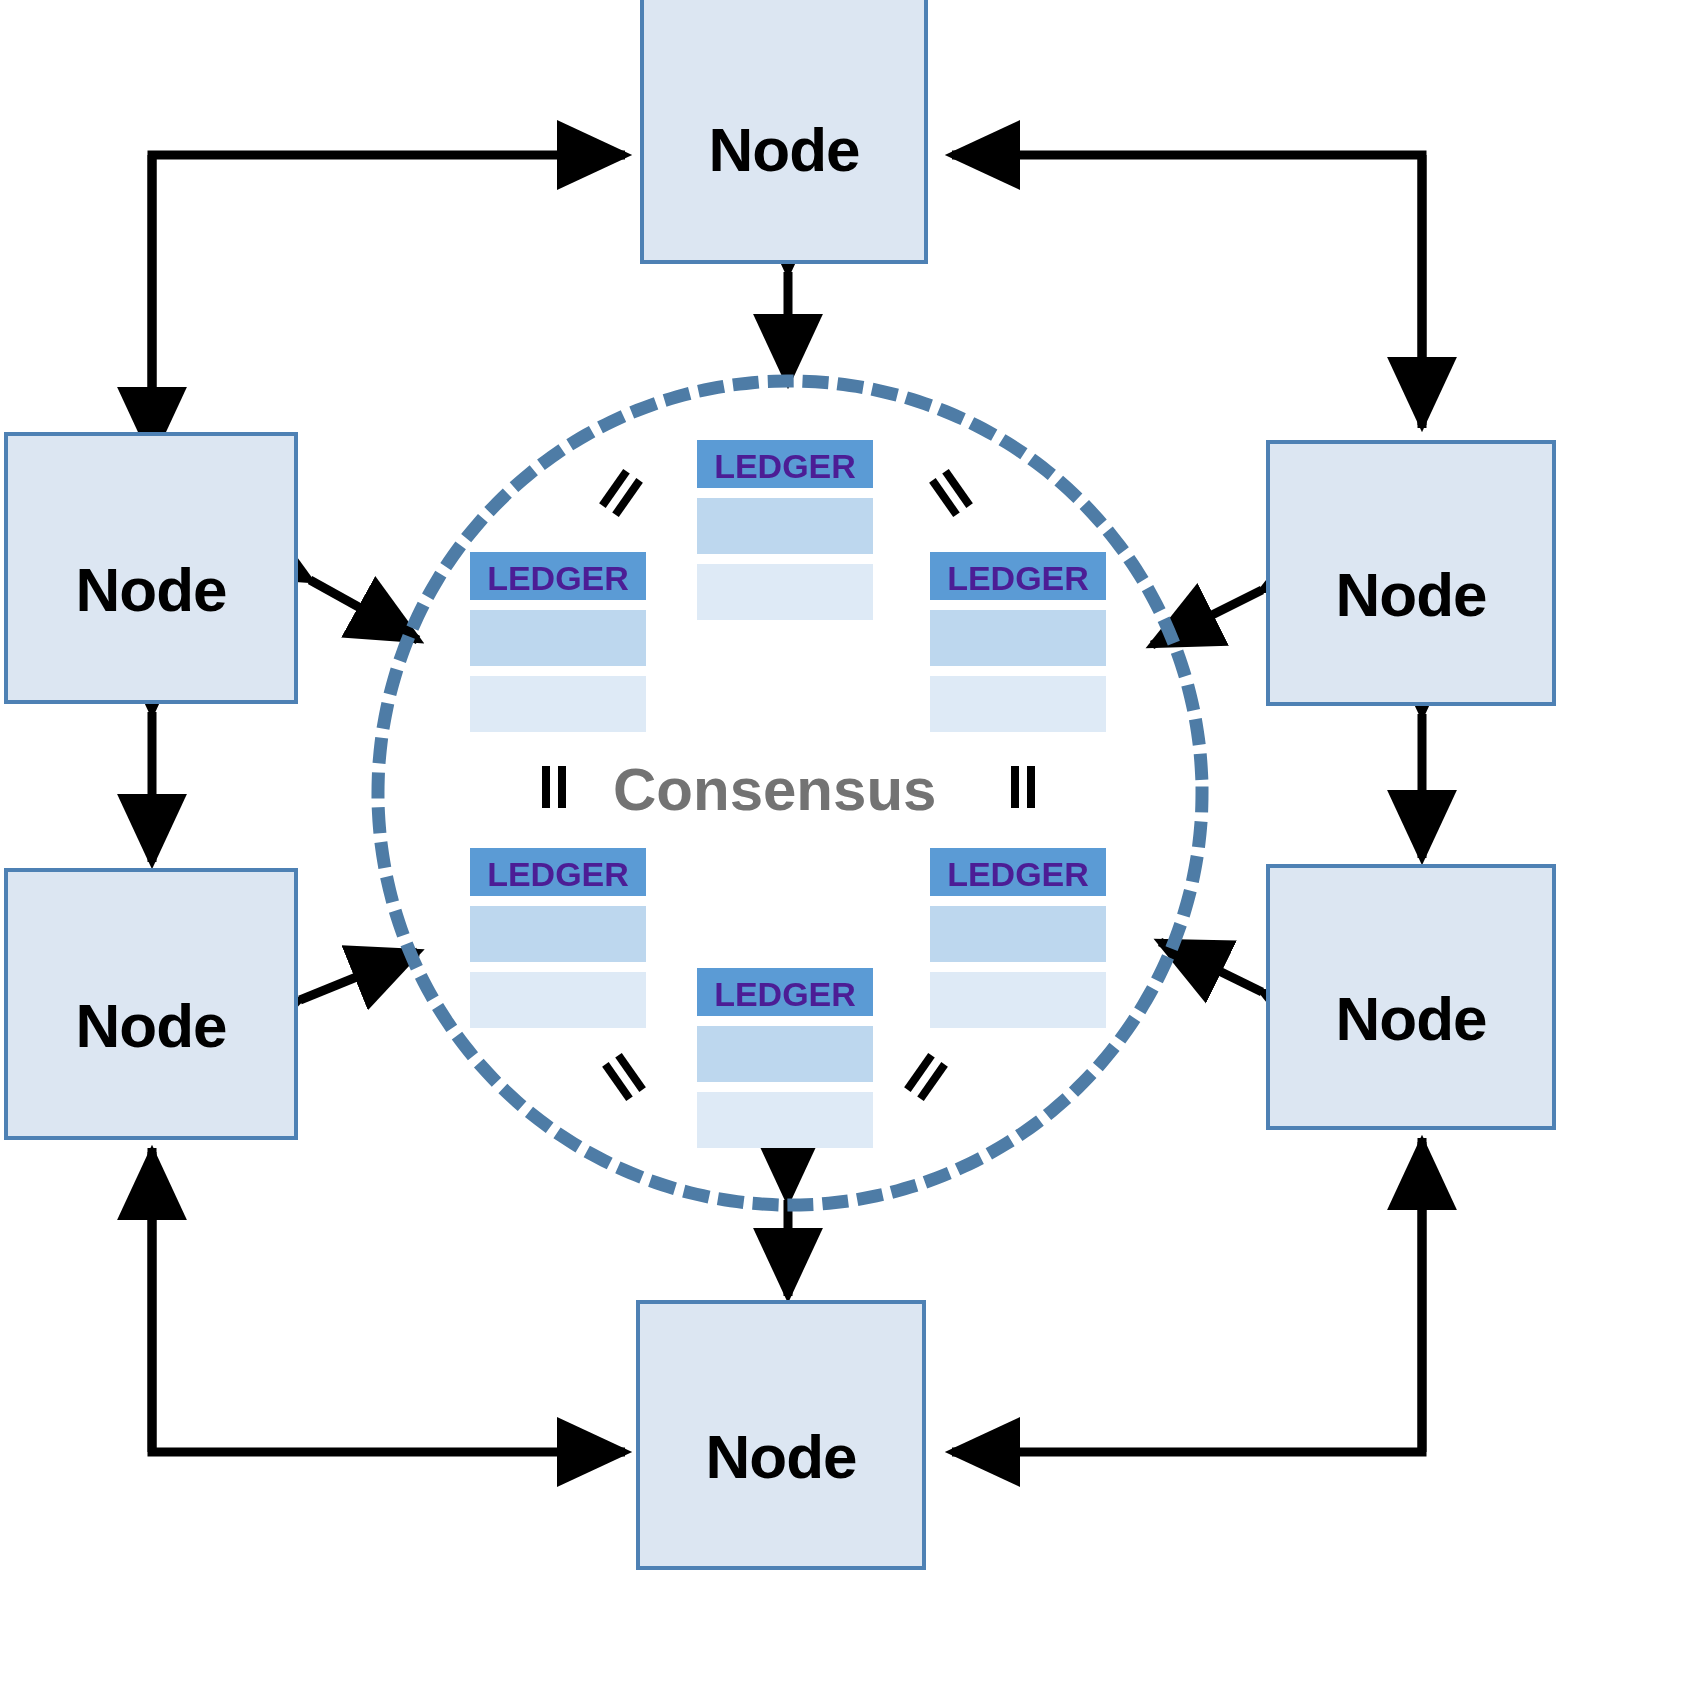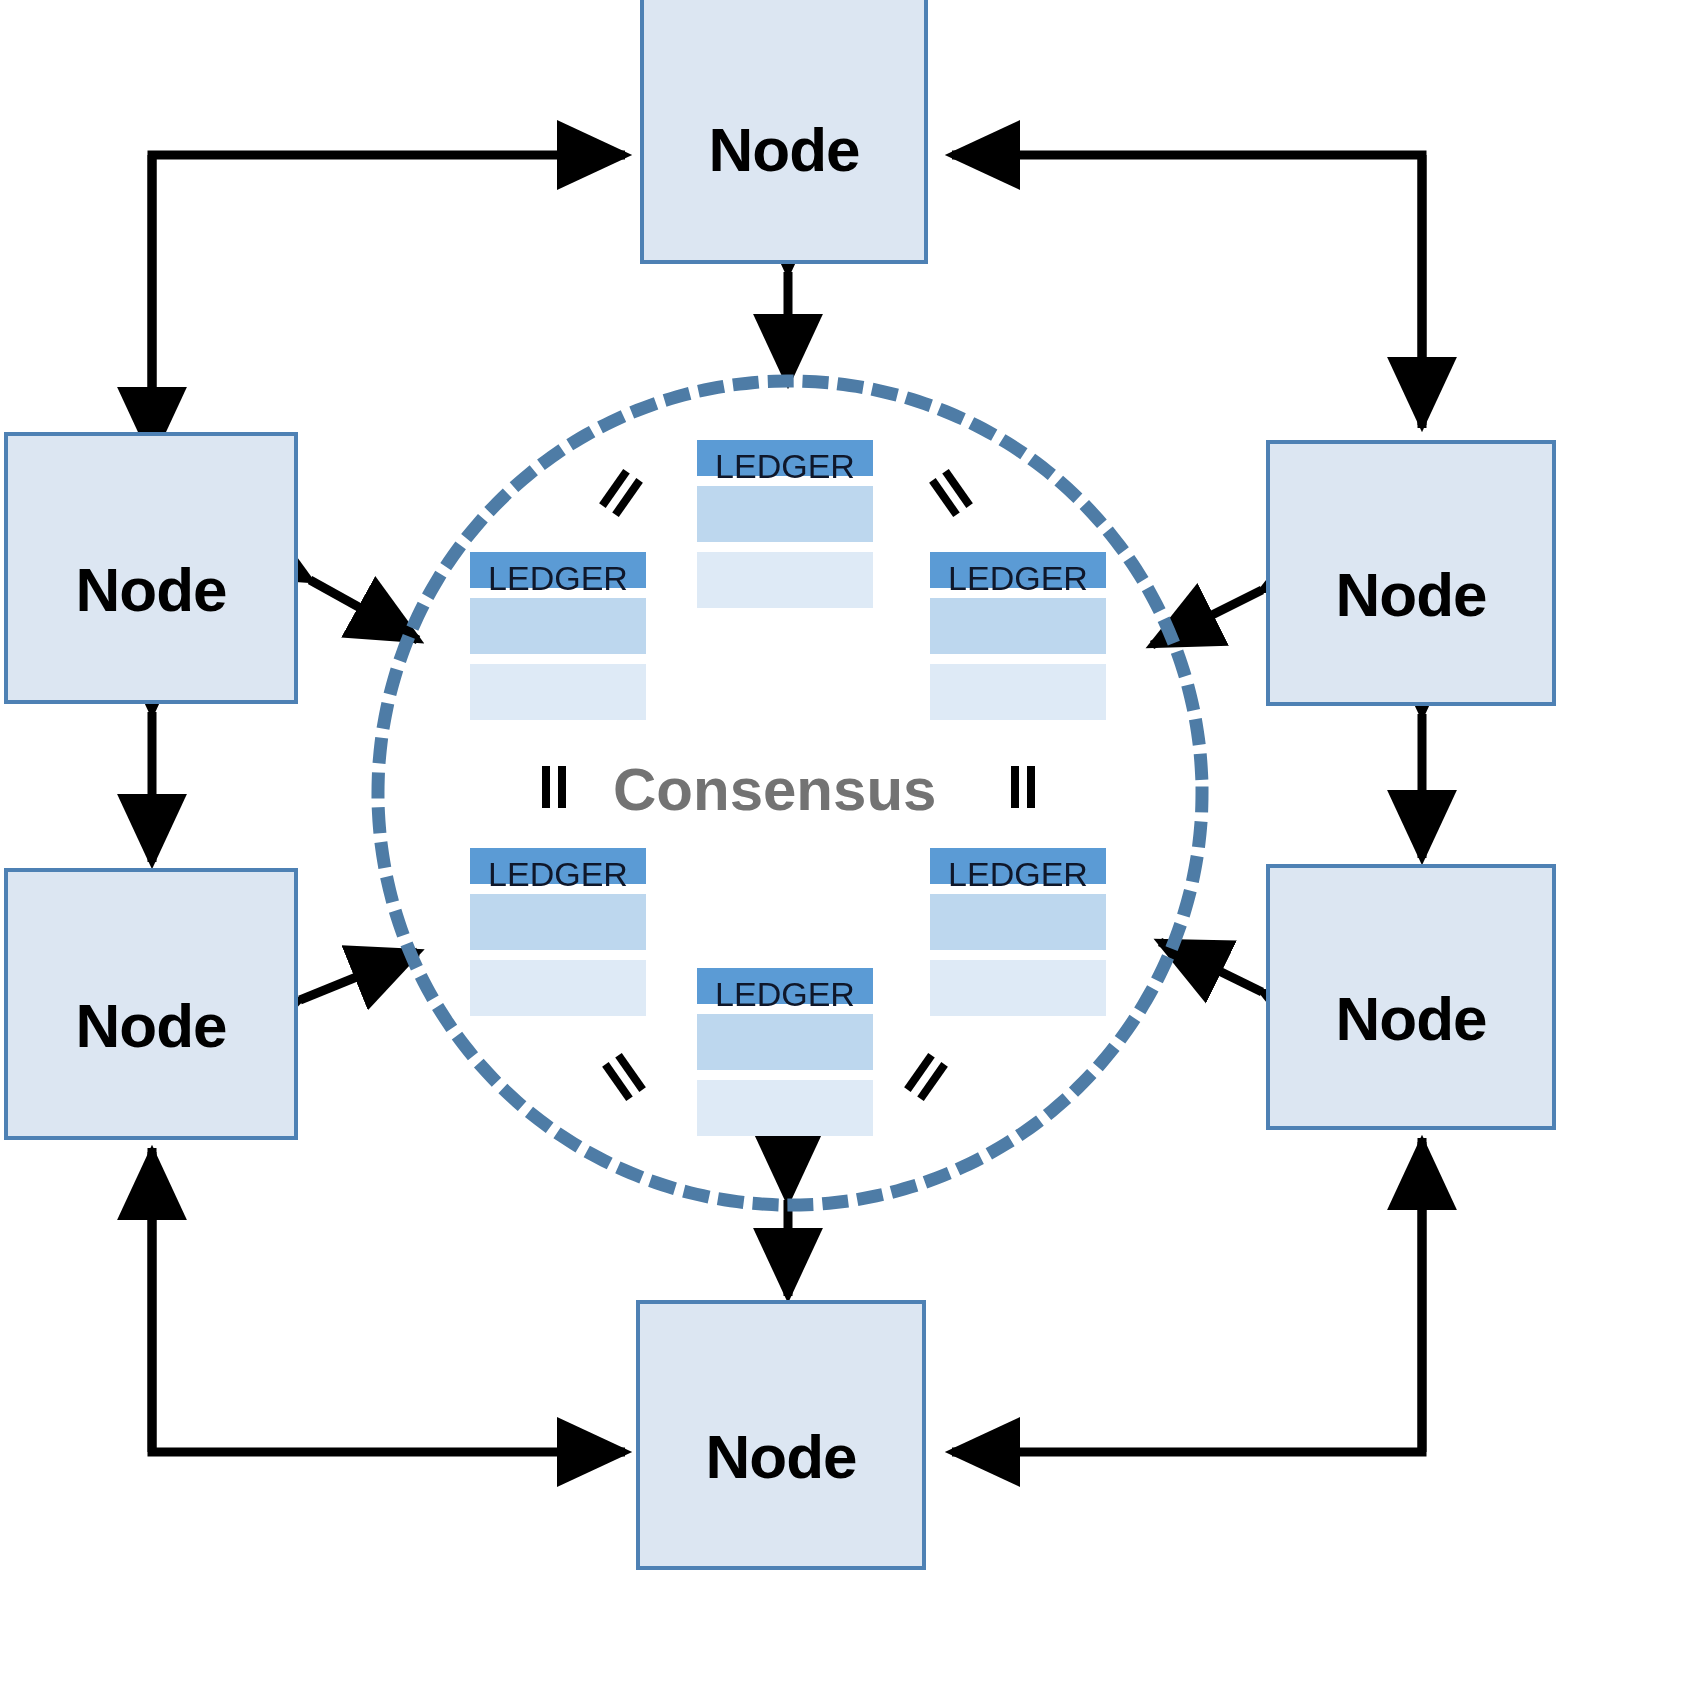--- a/index.html
+++ b/index.html
@@ -32,26 +32,26 @@
     letter-spacing: -1px;
     line-height: 1;
     margin-top: 43px;
   }
   .ledger-card {
     position: absolute;
     width: 176px;
   }
   .ledger-head {
     background: #5b9bd5;
-    color: #0f172a;
+    color: #4c1d95;
     font-family: "Liberation Sans", sans-serif;
     font-size: 34px;
-    font-weight: 400;
+    font-weight: 700;
     text-align: center;
-    height: 36px;
+    height: 48px;
     line-height: 52px;
     letter-spacing: 0px;
     box-sizing: border-box;
   }
   .ledger-row-1 {
     background: #bdd7ee;
     height: 56px;
     margin-top: 10px;
   }
   .ledger-row-2 {

